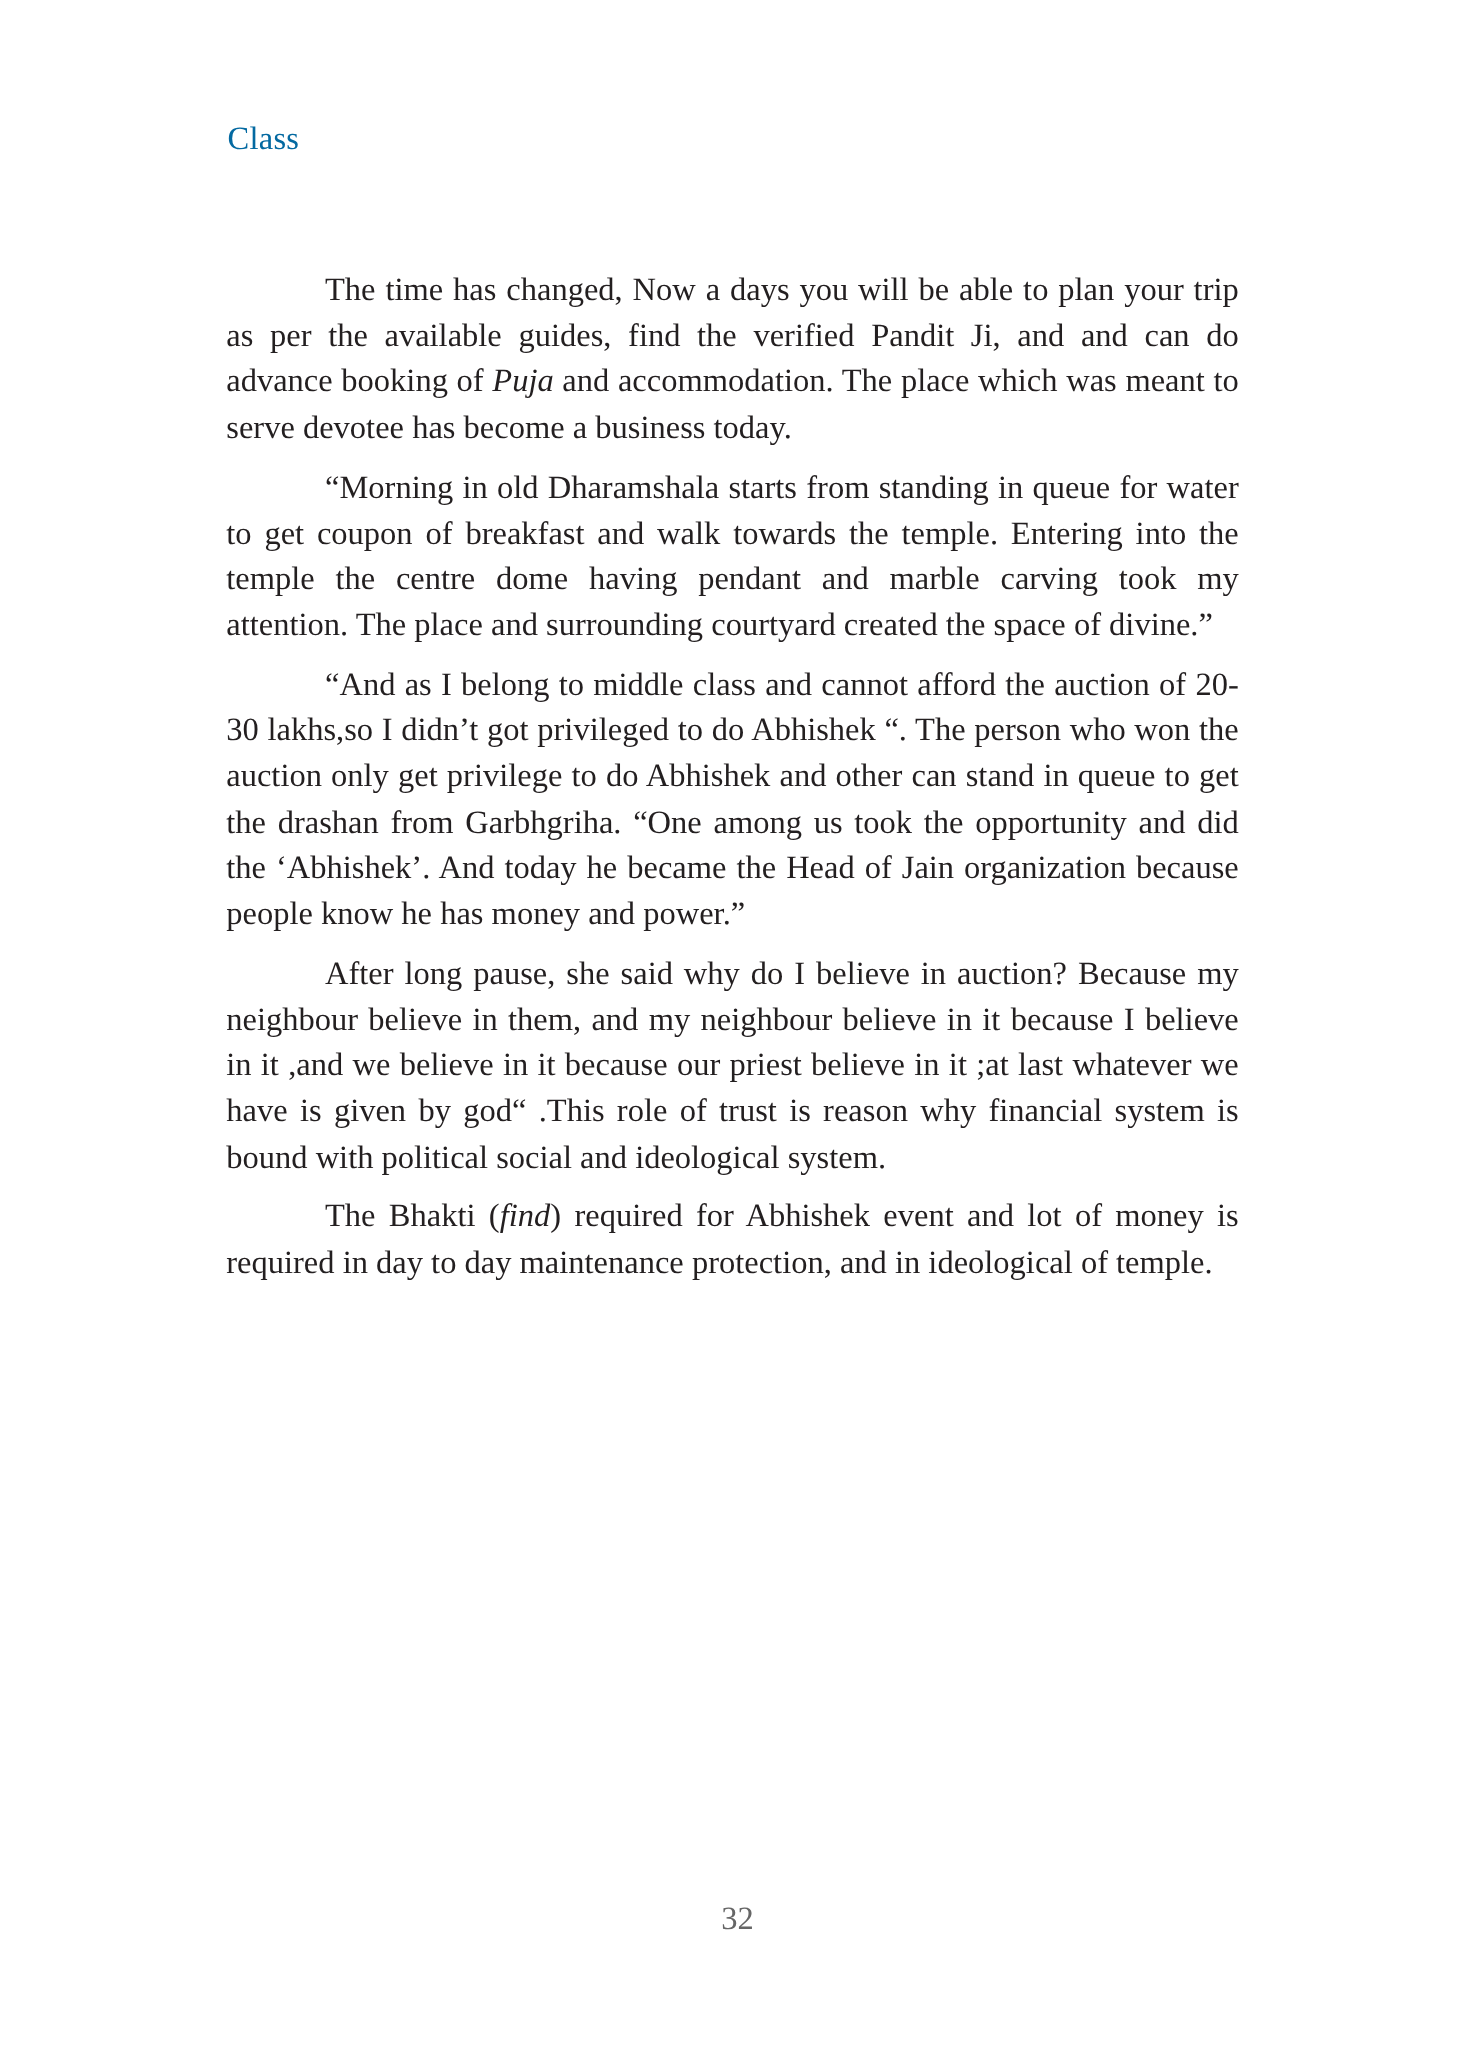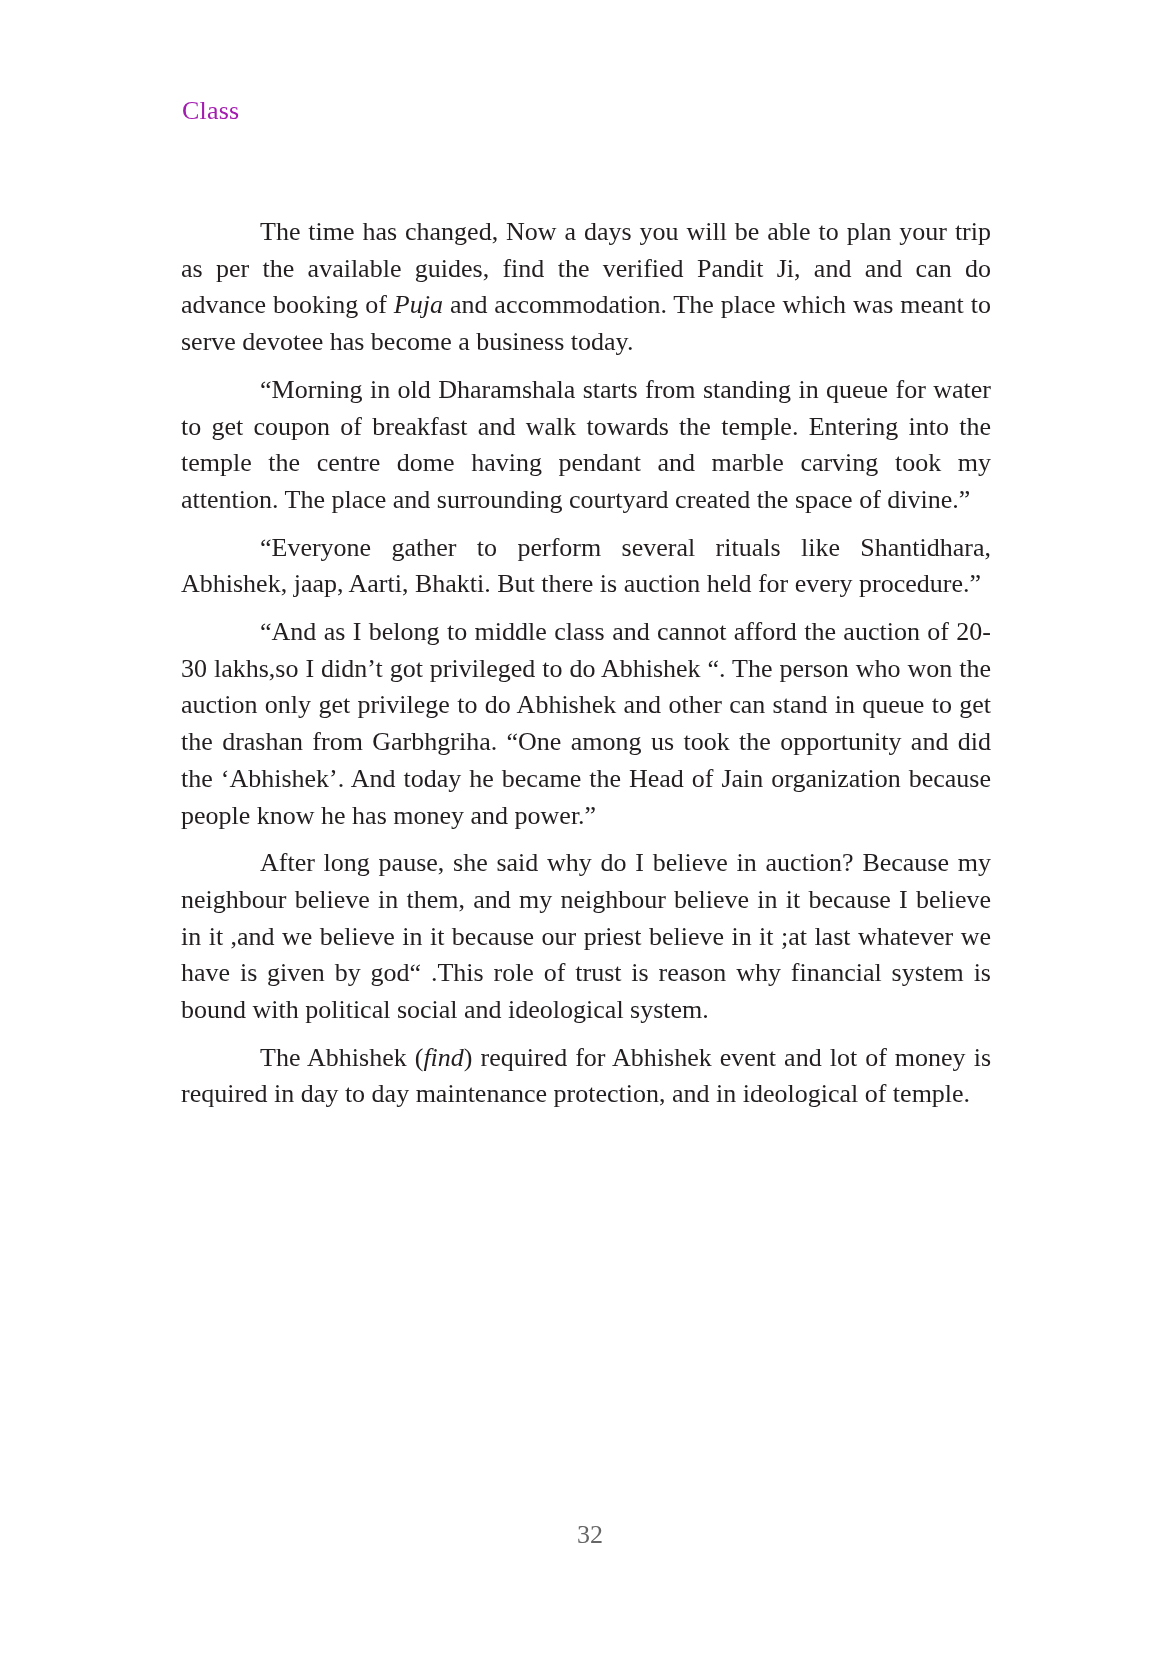--- a/index.html
+++ b/index.html
@@ -46,36 +46,33 @@
       text-align: center;
       font-size: 26px;
       line-height: 34px;
       color: #666666;
     }
     em { }
   </style>
 </head>
 <body>
 
-<div class="running-head" style="color: #a21caf;">Class</div>
+<div class="running-head" style="color: #0369a1;">Class</div>
 
 <div class="body-text" style="color: rgb(35, 31, 32);">
   <p class="para">
     <span>The time has changed, Now a days you will be able to plan your trip as per the available guides, find the verified Pandit Ji, and and can do advance booking of </span><em>Puja</em><span> and accommodation. The place which was meant to serve devotee has become a business today.</span>
   </p>
   <p class="para">
     <span>“Morning in old Dharamshala starts from standing in queue for water to get coupon of breakfast and walk towards the temple. Entering into the temple the centre dome having pendant and marble carving took my attention. The place and surrounding courtyard created the space of divine.”</span>
   </p>
   <p class="para">
-    <span>“Everyone gather to perform several rituals like Shantidhara, Abhishek, jaap, Aarti, Bhakti. But there is auction held for every procedure.”</span>
-  </p>
-  <p class="para">
     <span>“And as I belong to middle class and cannot afford the auction of 20-30 lakhs,so I didn’t got privileged to do Abhishek “. The person who won the auction only get privilege to do Abhishek and other can stand in queue to get the drashan from Garbhgriha. “One among us took the opportunity and did the ‘Abhishek’. And today he became the Head of Jain organization because people know he has money and power.”</span>
   </p>
   <p class="para">
     <span>After long pause, she said why do I believe in auction? Because my neighbour believe in them, and my neighbour believe in it because I believe in it ,and we believe in it because our priest believe in it ;at last whatever we have is given by god“ .This role of trust is reason why financial system is bound with political social and ideological system.</span>
   </p>
   <p class="para">
-    <span>The Abhishek (</span><em>find</em><span>) required for Abhishek event and lot of money is required in day to day maintenance protection, and in ideological of temple.</span>
+    <span>The Bhakti (</span><em>find</em><span>) required for Abhishek event and lot of money is required in day to day maintenance protection, and in ideological of temple.</span>
   </p>
 </div>
 
 <div class="page-number" style="color: rgb(102, 102, 102);">32</div>
 
 </body></html>

